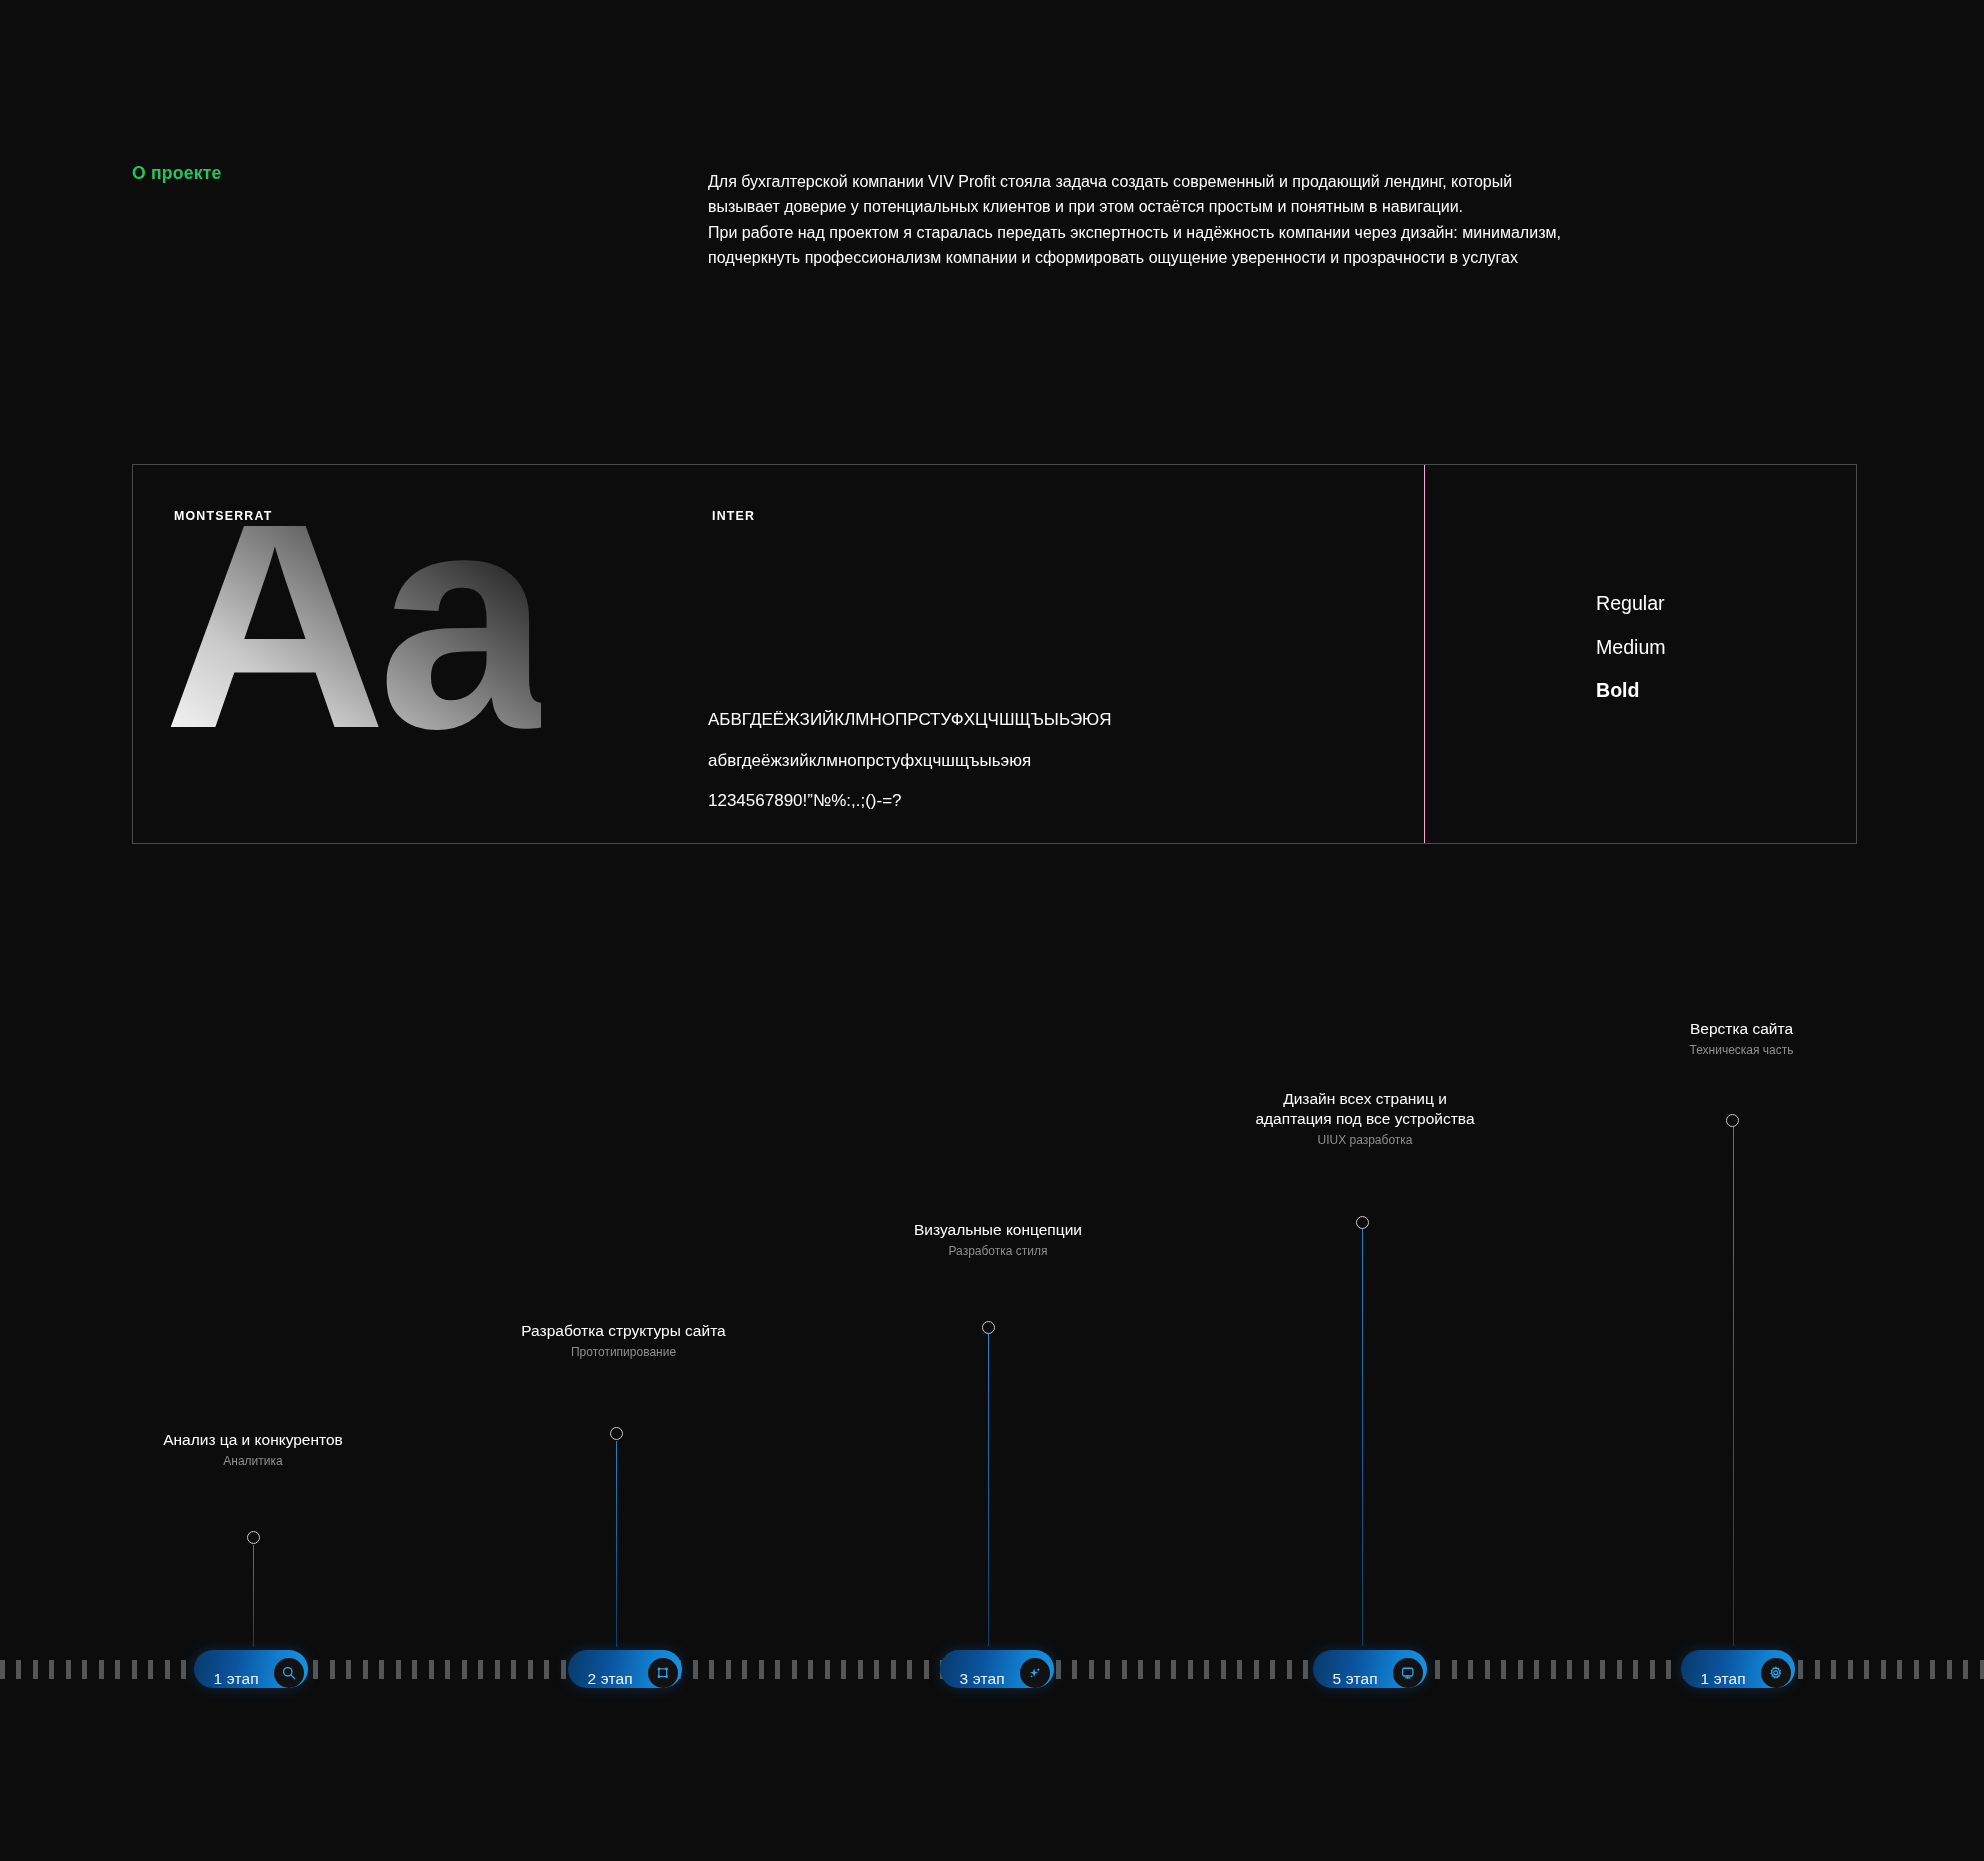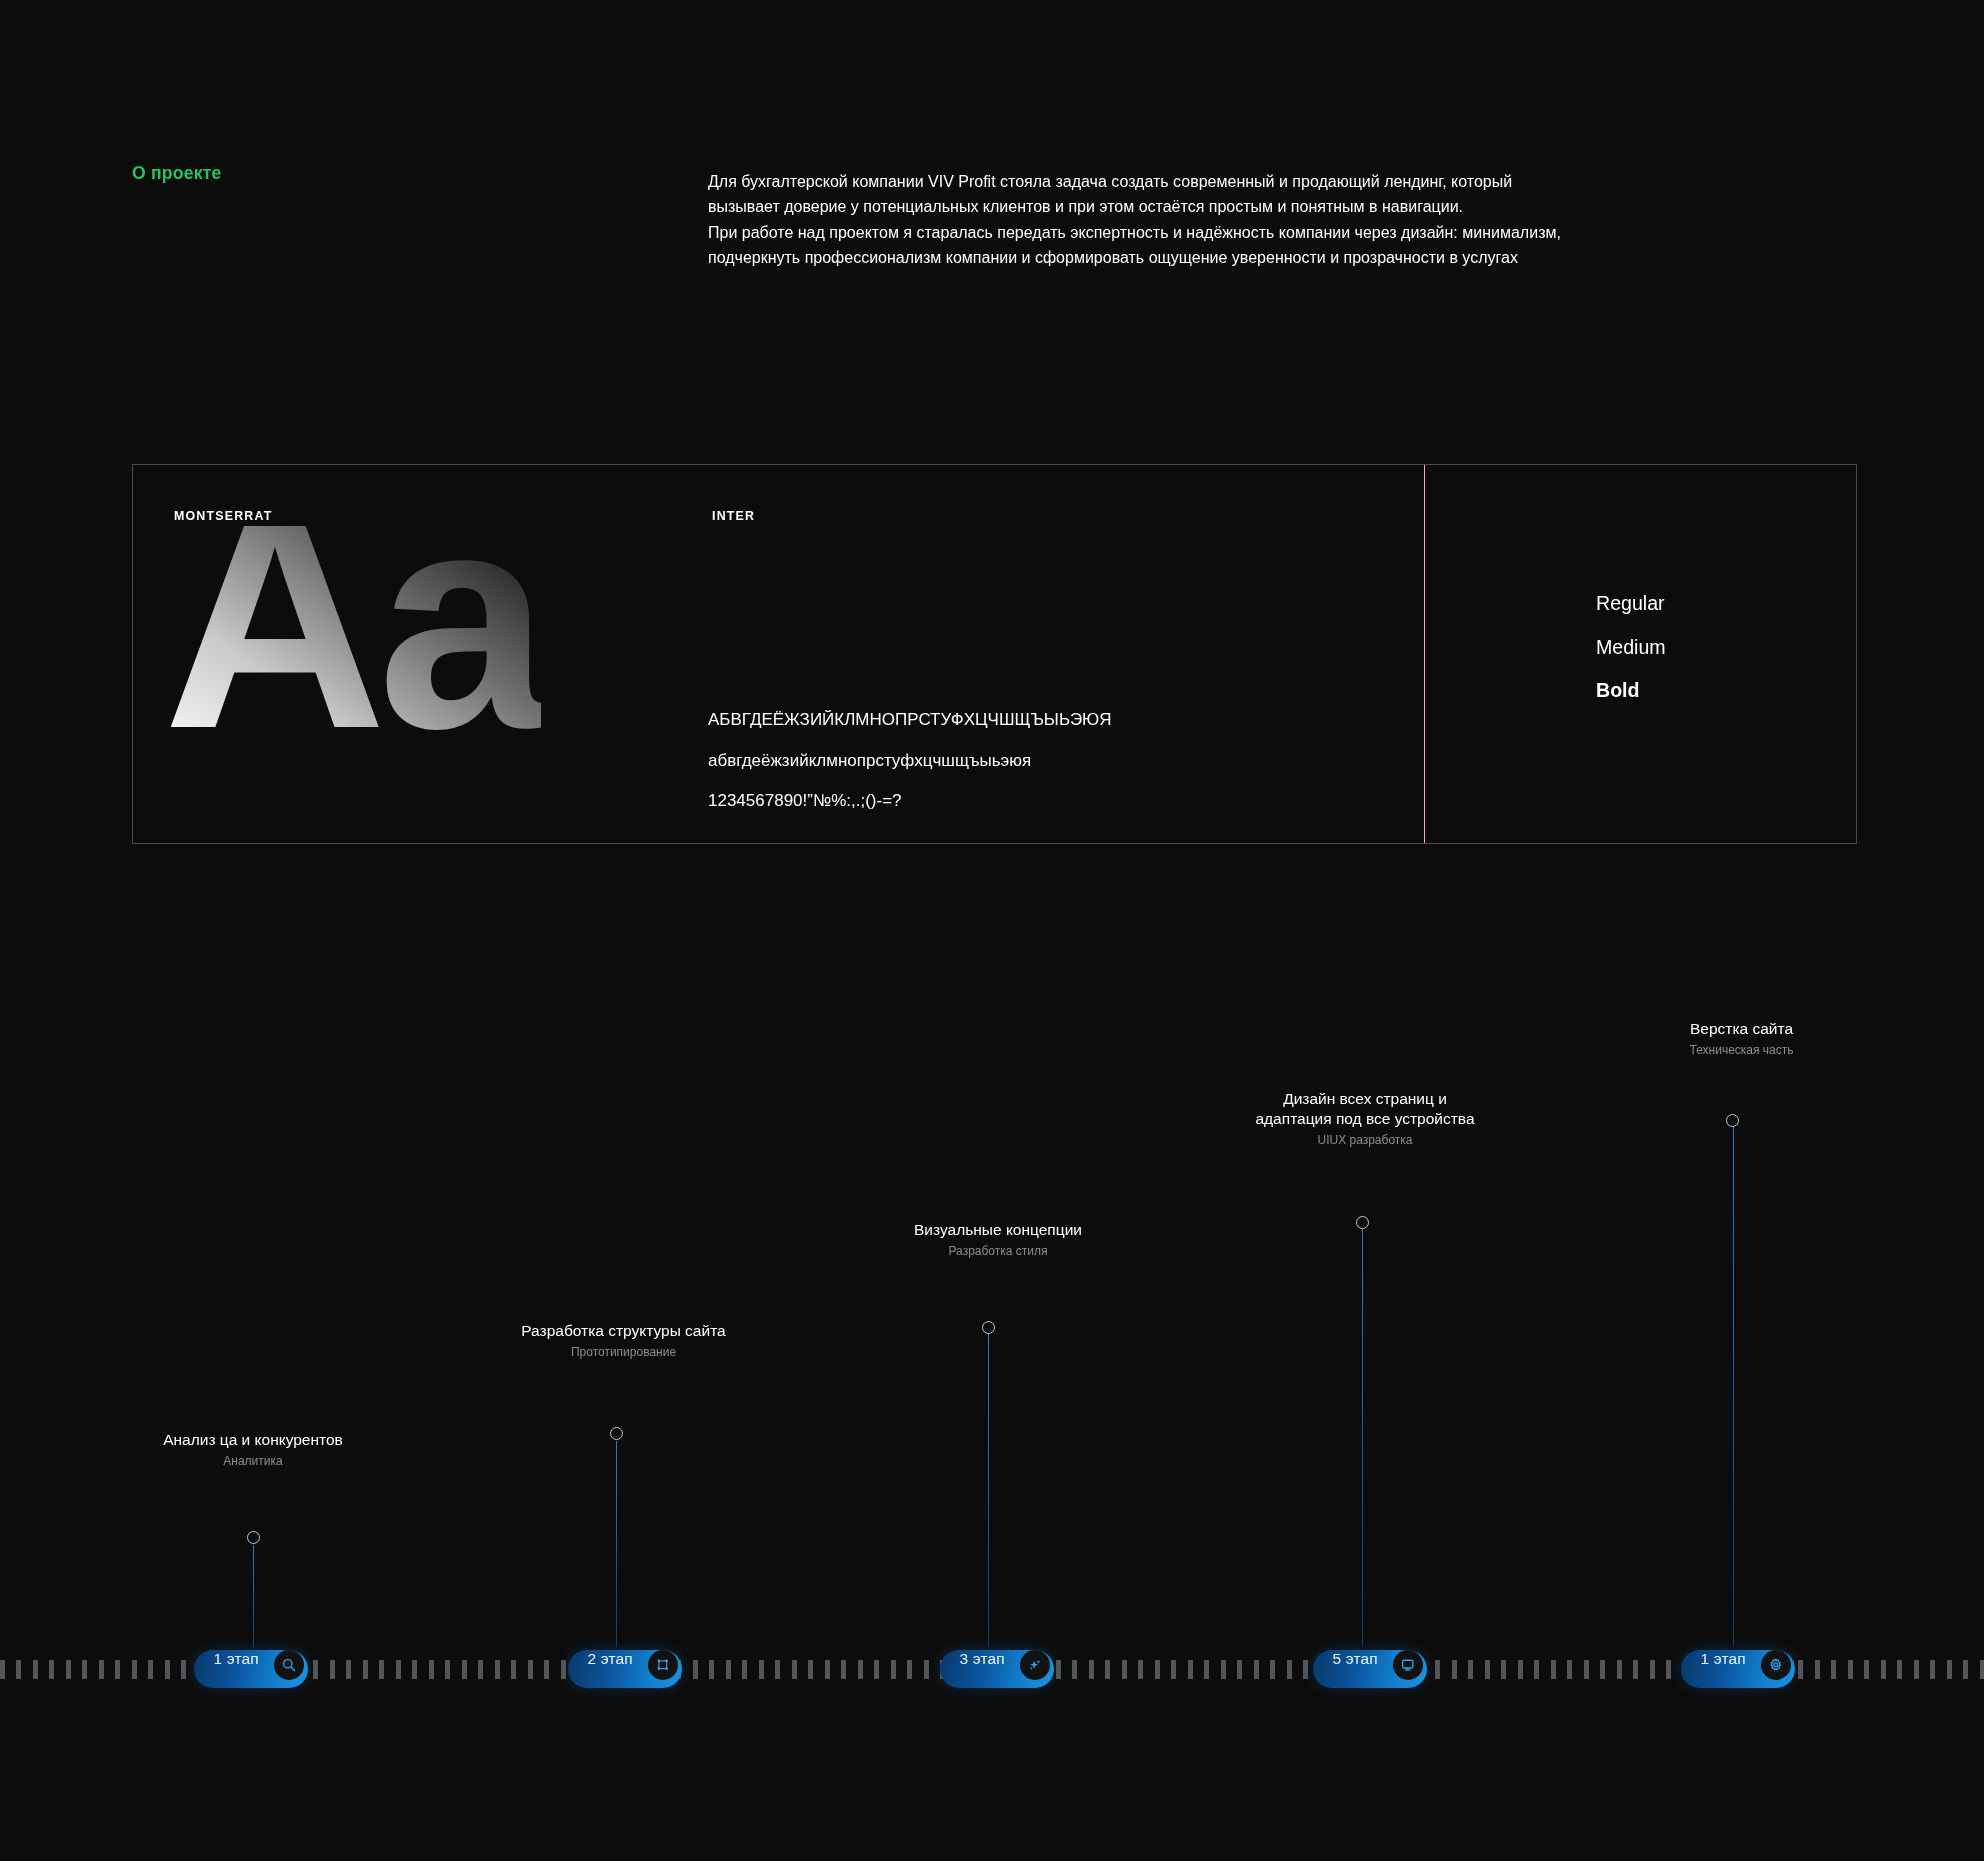--- a/index.html
+++ b/index.html
@@ -101,21 +101,21 @@
     border:1px solid #c9c9c9; background:#0c0c0c;
   }
   .stage-line {
     position:absolute; width:1px;
     background:linear-gradient(to bottom,#2d7fc4 0%,#1a5f99 55%,#0d3c66 100%);
   }
 
   .pill {
     position:absolute; height:38px; border-radius:19px;
     background:linear-gradient(100deg,#083a6b 0%,#0b55a0 38%,#1180cf 72%,#1a93e0 100%);
-    display:flex; align-items:flex-start;
+    display:flex; align-items:flex-end;
     padding-left:19.6px; padding-right:4.1px;
     box-shadow:0 0 13.4px rgba(20,110,190,0.30);
   }
   .pill-text {
     font-size:15.5px; color:#eaf4fc; font-weight:400;
     letter-spacing:0.1px; white-space:nowrap; margin-right:15.5px;
   }
   .pill-icon {
     width:30px; height:30px; border-radius:50%;
     background:#121212; display:flex; align-items:center; justify-content:center;

